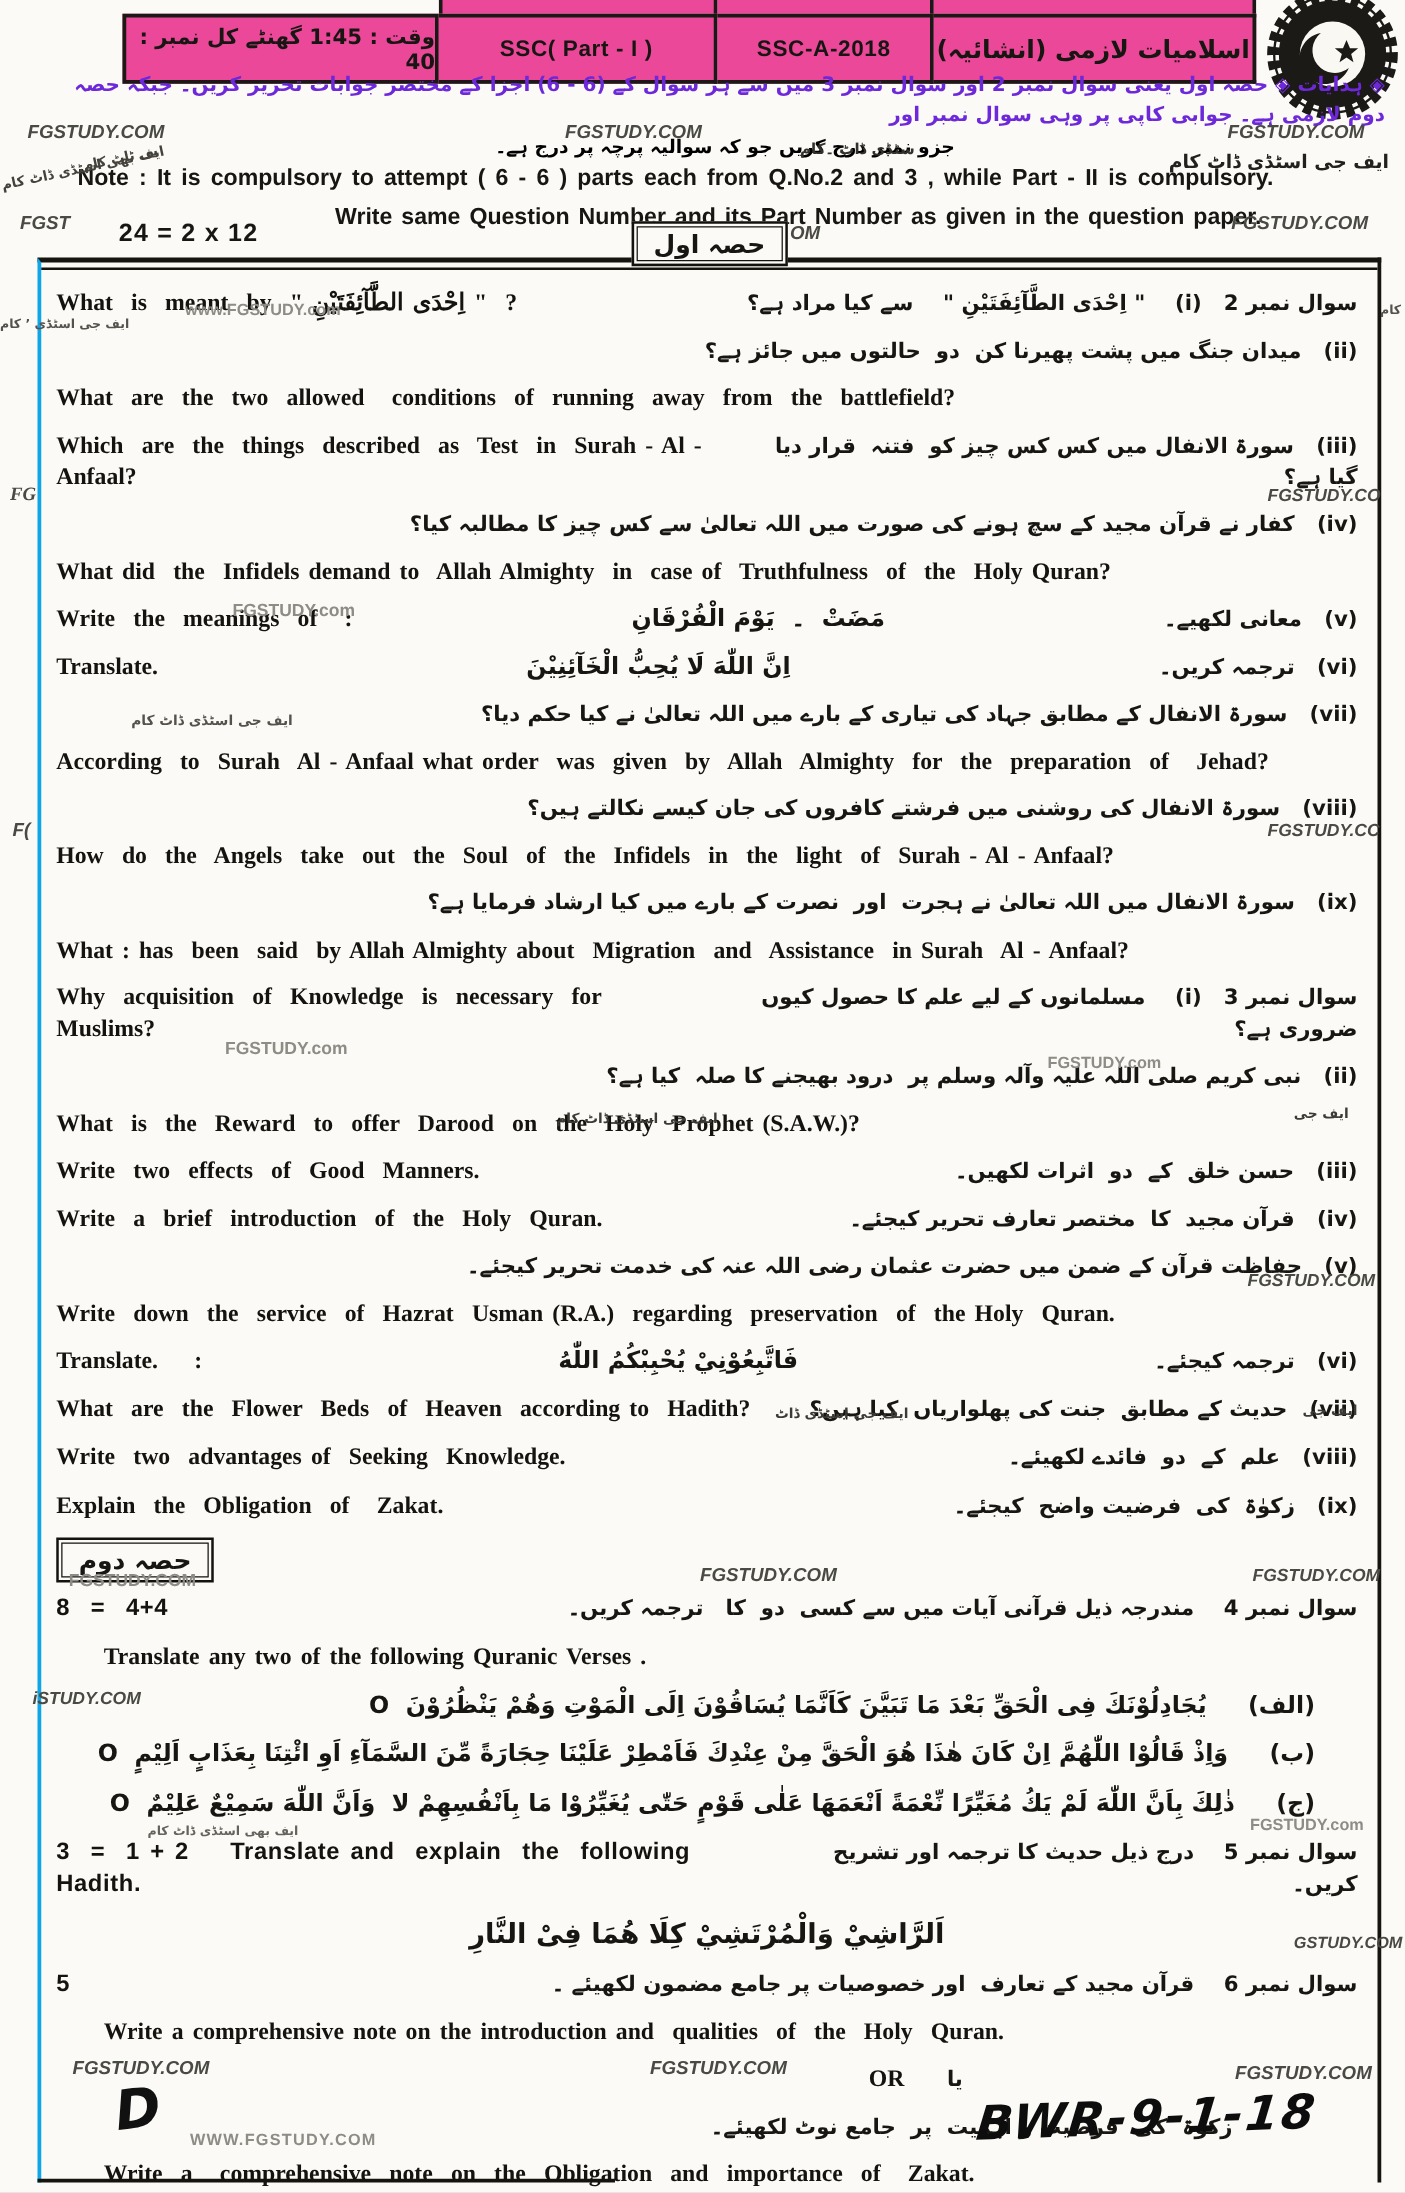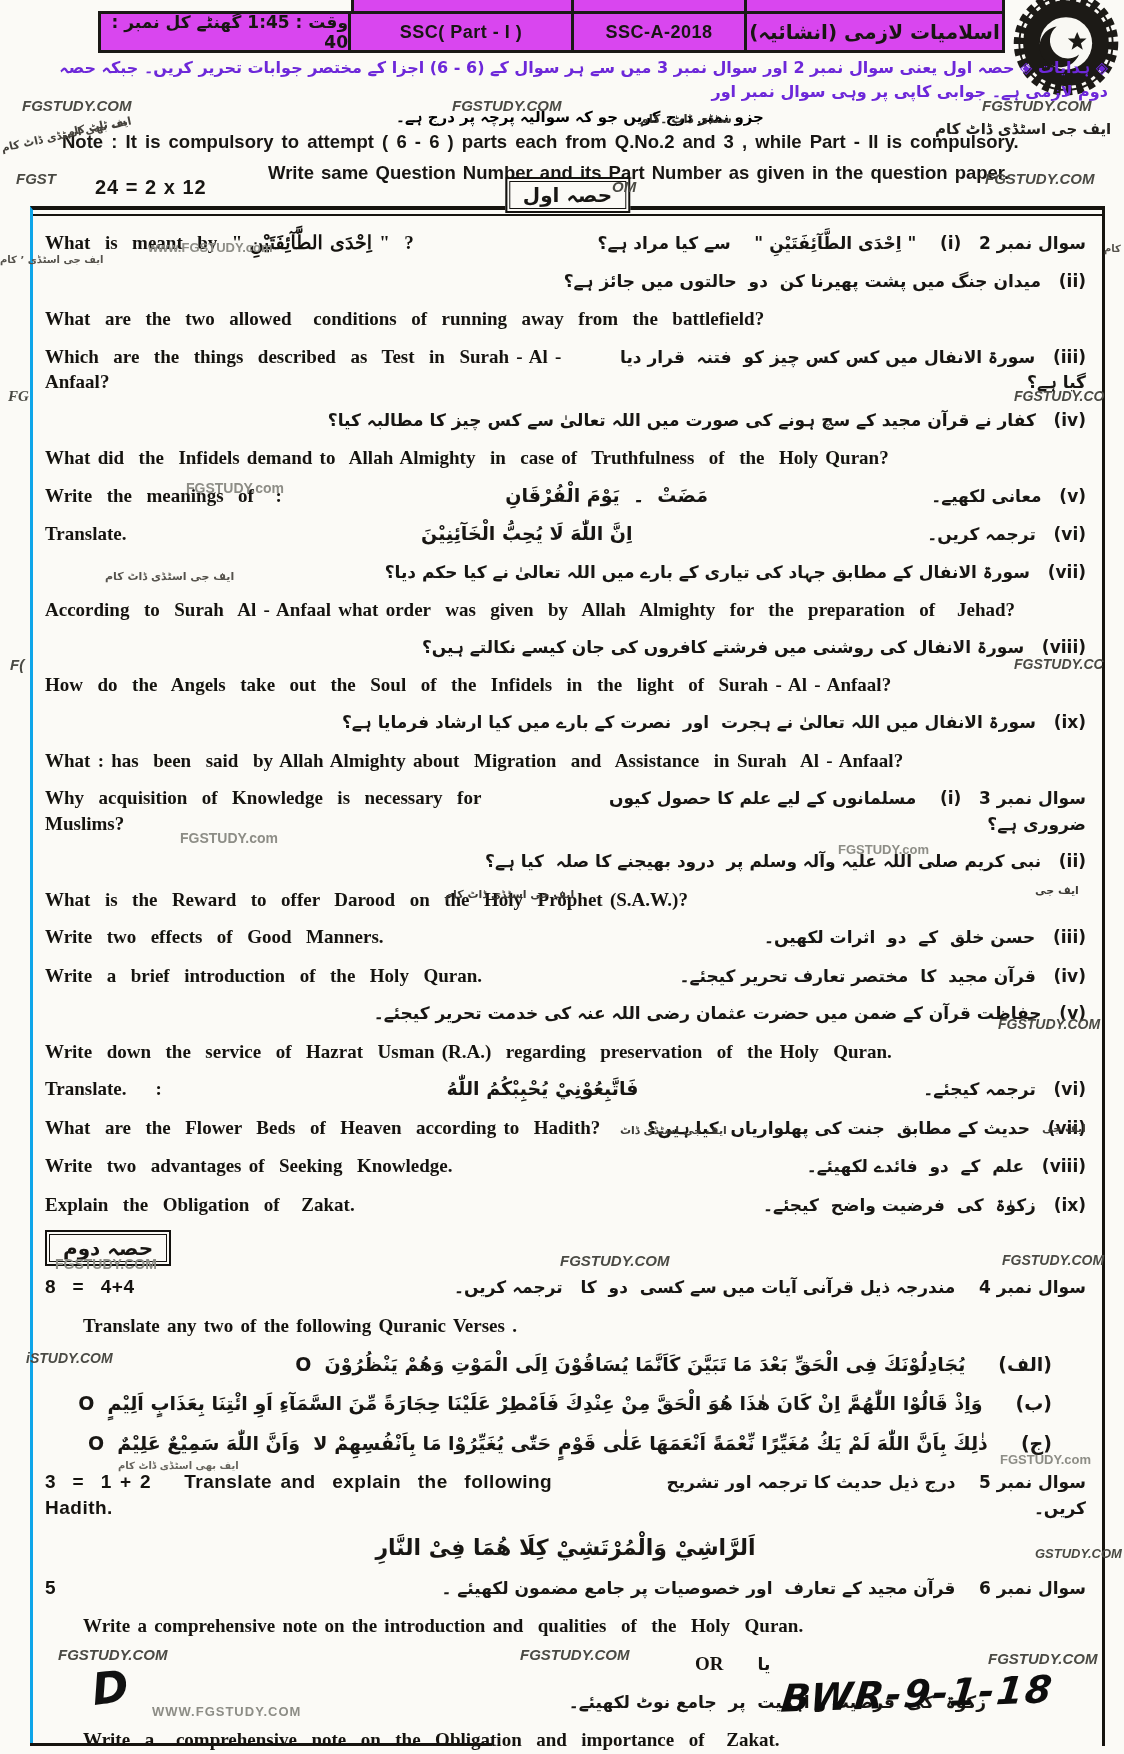--- a/index.html
+++ b/index.html
@@ -10,21 +10,21 @@
   }
   
   .htable{position:absolute; left:98px; top:0;}
   .htable-top{display:flex; margin-left:253px; height:11px; overflow:hidden;}
   .htable-top .hcell{border-top:0; border-bottom:0;}
   .htable-top .clip{display:block; margin-top:-14px; font:700 16px "DejaVu Sans",sans-serif; direction:rtl; text-align:center;}
   .hrow{display:flex;}
   .hcell{
     border:3px solid #1a1916; border-left-width:0; box-sizing:border-box;
     display:flex; align-items:center; justify-content:center;
-    height:42px; background:#d946ef;
+    height:56px; background:#ec4899;
   }
   .hcell:first-child{border-left-width:3px;}
   .c-time{width:253px; font:700 17px "DejaVu Sans",sans-serif; direction:rtl;}
   .c-part{width:223px; font:700 18px "Liberation Sans",sans-serif; letter-spacing:.5px;}
   .c-sess{width:173px; font:700 18px "Liberation Sans",sans-serif; letter-spacing:.5px;}
   .c-subj{width:258px; font:700 20px "DejaVu Sans",sans-serif; direction:rtl;}
   .crest{position:absolute; right:2px; top:-16px; width:112px; height:126px;}
   
   .instr1{position:absolute; left:52px; right:16px; top:56px; direction:rtl; text-align:right;
           font:700 16px/1.5 "DejaVu Sans",sans-serif; color:#6d28d9;}
@@ -293,21 +293,21 @@
   </div>
 
   <span class="wm" style="left:22px; top:97px;">FGSTUDY.COM</span>
   <span class="wm" style="left:452px; top:97px;">FGSTUDY.COM</span>
   <span class="wm" style="left:982px; top:97px;">FGSTUDY.COM</span>
   <span class="wm wm-ur" style="left:935px; top:120px; font-size:15px; color:#23211d;">ایف جی اسٹڈی ڈاٹ کام</span>
   <span class="wm wm-ur" style="left:640px; top:112px; font-size:12px; color:#33312c;">سٹڈی ڈاٹ ۔کام</span>
   <span class="wm wm-ur" style="left:0px; top:128px; font-size:11px; color:#45423c; transform:rotate(-12deg);">ایف بھی اسٹڈی ڈاٹ کام</span>
   <span class="wm wm-ur" style="left:66px; top:120px; font-size:11px; color:#45423c; transform:rotate(-12deg);">بی ٹاٹ کام</span>
   <span class="wm" style="left:16px; top:170px;">FGST</span>
-  <span class="wm" style="left:612px; top:178px;">OM</span>
+  <span class="wm" style="left:632px; top:178px;">OM</span>
   <span class="wm" style="left:985px; top:170px;">FGSTUDY.COM</span>
   <span class="wm wm-gray" style="left:148px; top:240px; font-size:13px;">www.FGSTUDY.com</span>
   <span class="wm wm-ur" style="left:0px; top:254px; font-size:10px; color:#55524c;">ایف جی اسٹڈی ٬ کام</span>
   <span class="wm wm-ur" style="left:1104px; top:243px; font-size:10px; color:#55524c;">کام</span>
   <span class="wm" style="left:8px; top:388px;font-family:Liberation Serif, serif;">FG</span>
   <span class="wm" style="left:1014px; top:388px; font-size:14px;">FGSTUDY.CO</span>
   <span class="wm wm-gray" style="left:186px; top:480px; font-size:14px;">FGSTUDY.com</span>
   <span class="wm wm-ur" style="left:105px; top:570px; font-size:11px; color:#55524c;">ایف جی اسٹڈی ڈاٹ کام</span>
   <span class="wm" style="left:10px; top:656px;">F(</span>
   <span class="wm" style="left:1014px; top:656px; font-size:14px;">FGSTUDY.CC</span>

